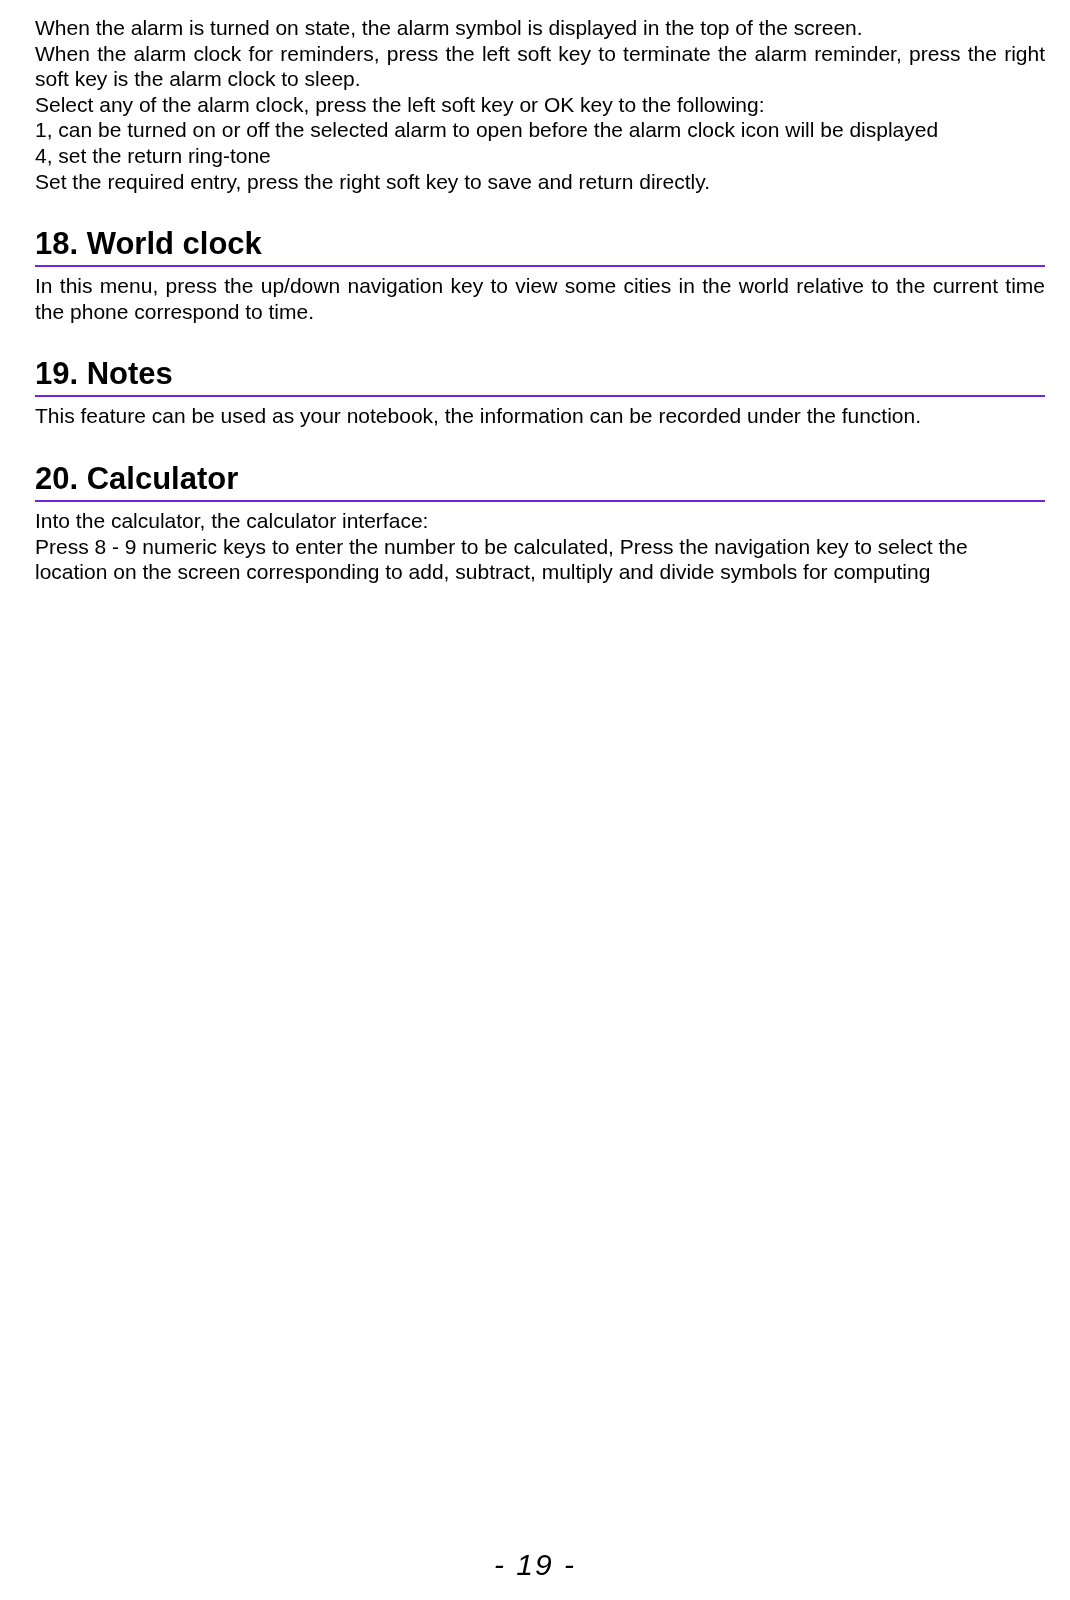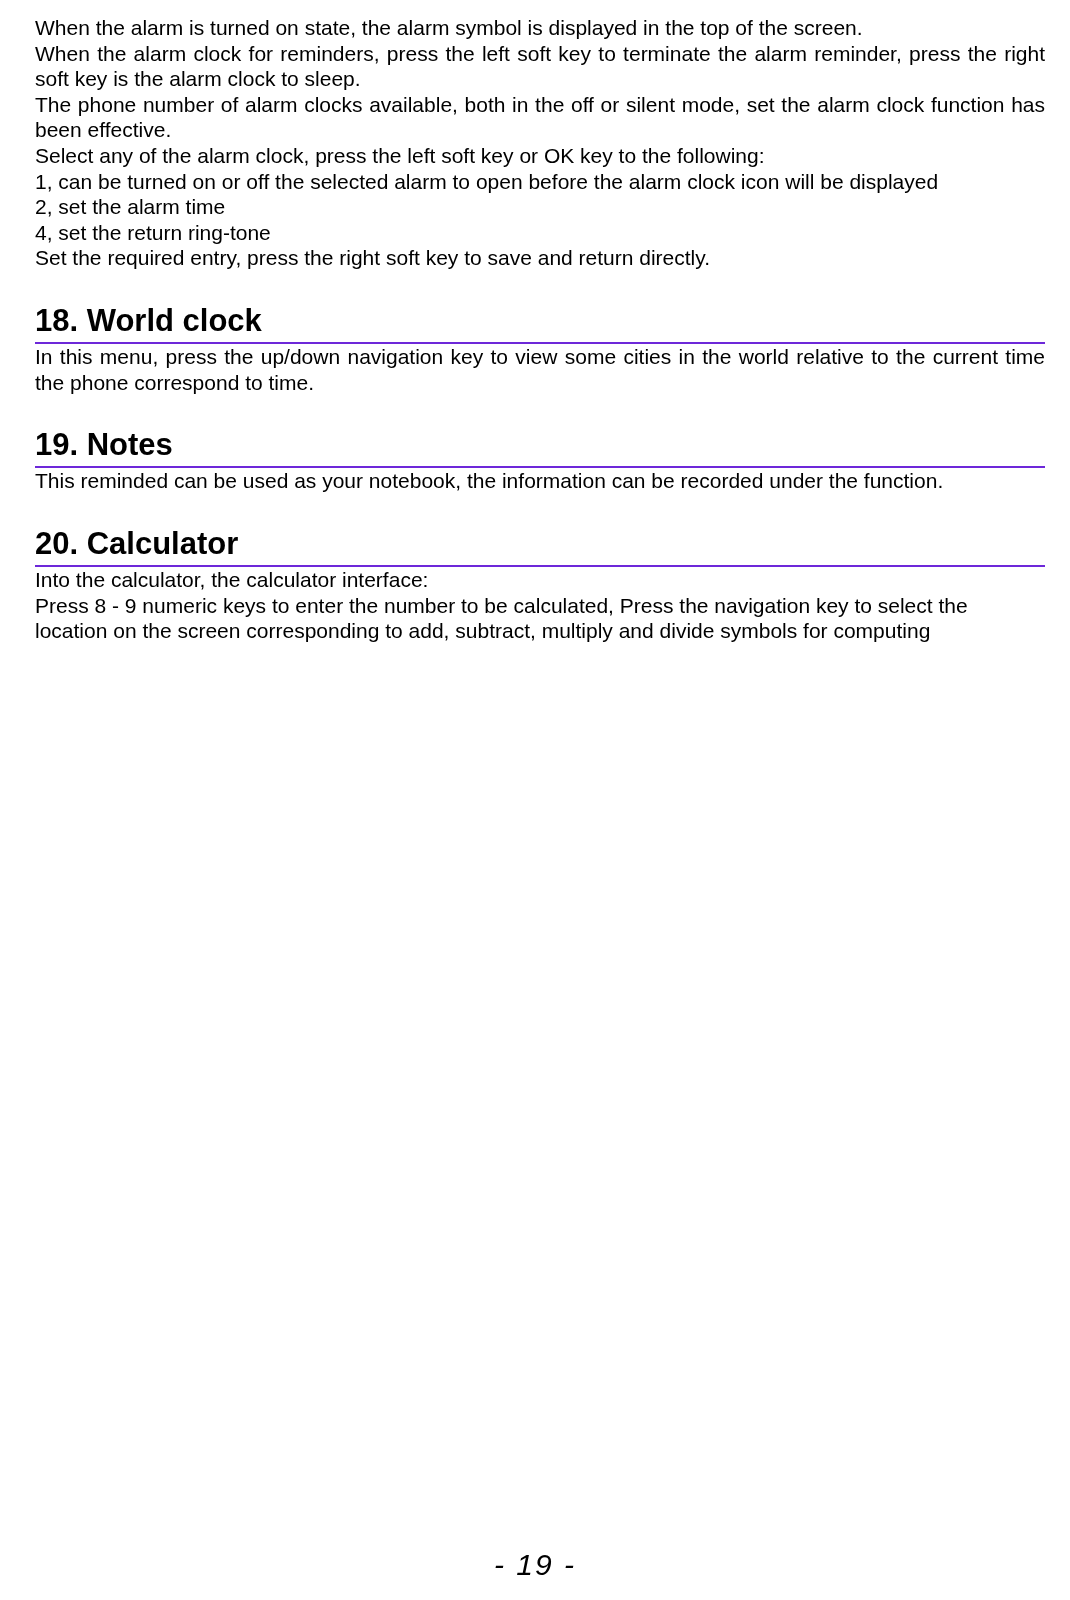--- a/index.html
+++ b/index.html
@@ -27,52 +27,50 @@
   }
   .heading {
     font-size: 31px;
     font-weight: bold;
     margin: 0;
     padding-top: 32px;
     padding-bottom: 3px;
     border-bottom: 2px solid #6d28d9;
   }
   .after-heading {
-    padding-top: 0;
+    padding-top: 6px;
   }
   .footer {
     position: absolute;
     bottom: 18px;
     left: 0;
     width: 100%;
     text-align: center;
     font-family: "Comic Sans MS", cursive, sans-serif;
     font-style: italic;
     font-size: 30px;
     letter-spacing: 2px;
   }
 </style>
 </head>
 <body>
 
 <div class="page">
 
   <p class="para just">When the alarm is turned on state, the alarm symbol is displayed in the top of the screen.</p>
   <p class="para just">When the alarm clock for reminders, press the left soft key to terminate the alarm reminder, press the right soft key is the alarm clock to sleep.</p>
-  <p class="para just">The phone number of alarm clocks available, both in the off or silent mode, set the alarm clock function has been effective.</p>
   <p class="para just">Select any of the alarm clock, press the left soft key or OK key to the following:</p>
   <p class="para just">1, can be turned on or off the selected alarm to open before the alarm clock icon will be displayed</p>
-  <p class="para">2, set the alarm time</p>
   <p class="para">4, set the return ring-tone</p>
   <p class="para">Set the required entry, press the right soft key to save and return directly.</p>
 
   <h2 class="heading">18. World clock</h2>
   <p class="para just after-heading">In this menu, press the up/down navigation key to view some cities in the world relative to the current time the phone correspond to time.</p>
 
   <h2 class="heading">19. Notes</h2>
-  <p class="para just after-heading">This reminded can be used as your notebook, the information can be recorded under the function.</p>
+  <p class="para just after-heading">This feature can be used as your notebook, the information can be recorded under the function.</p>
 
   <h2 class="heading">20. Calculator</h2>
   <p class="para after-heading">Into the calculator, the calculator interface:</p>
   <p class="para">Press 8 - 9 numeric keys to enter the number to be calculated, Press the navigation key to select the location on the screen corresponding to add, subtract, multiply and divide symbols for computing</p>
 
   <div class="footer">- 19 -</div>
 </div>
 
 </body></html>

